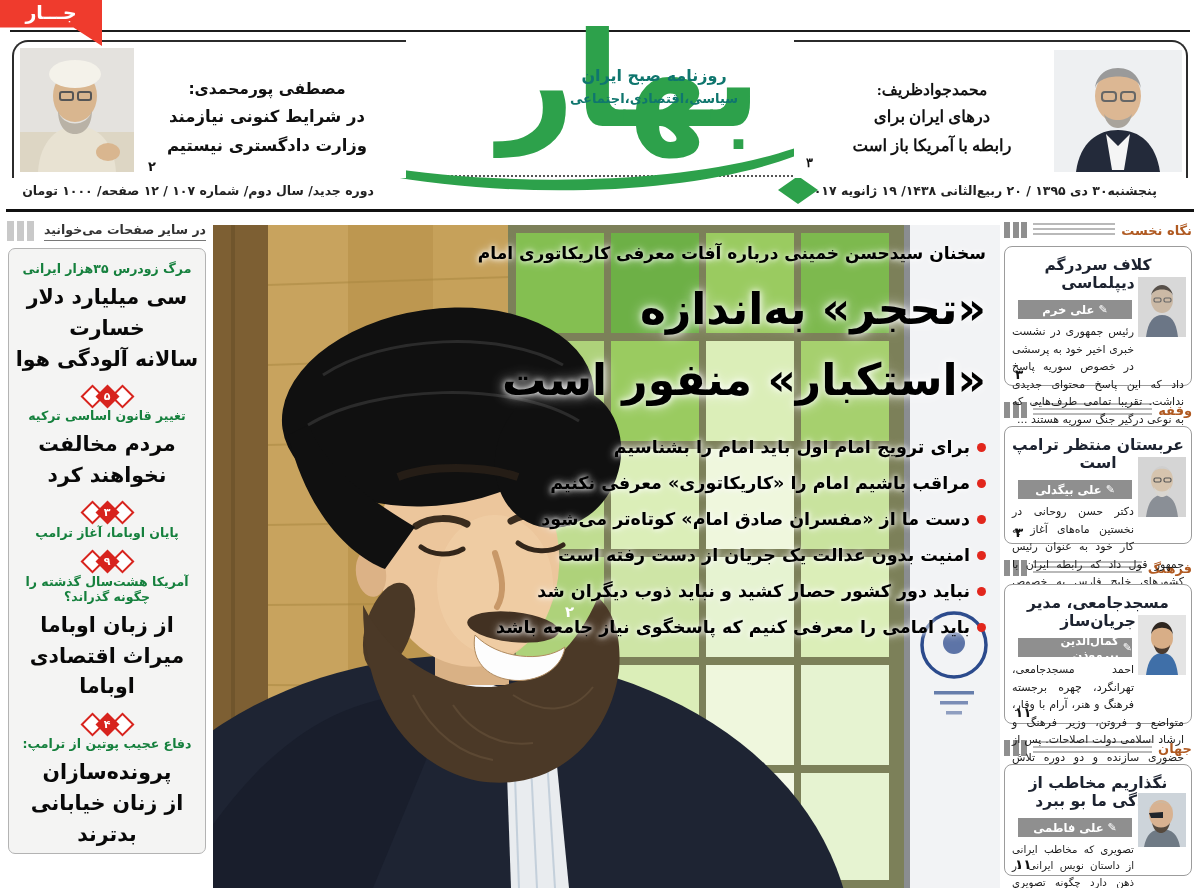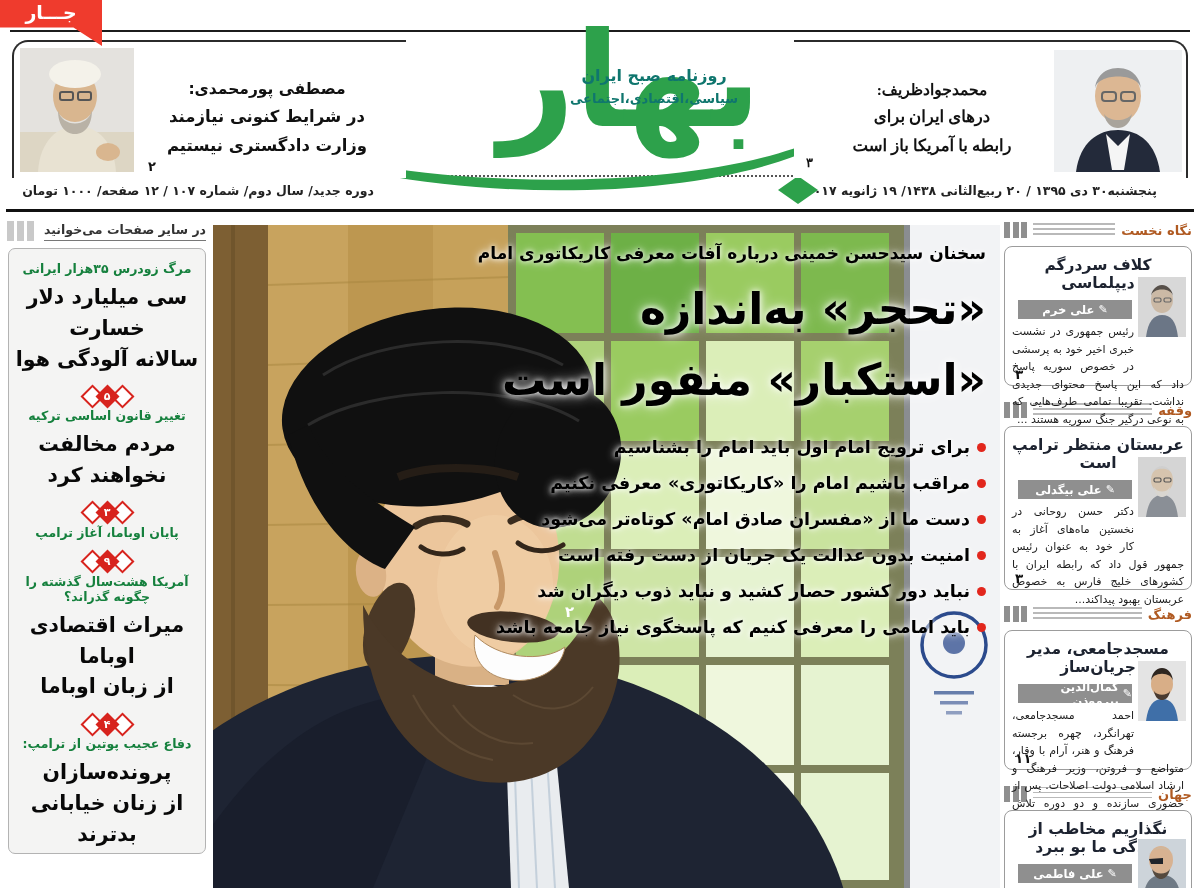--- a/index.html
+++ b/index.html
@@ -212,22 +212,22 @@
             <span class="d solid">
               <b>۹</b>
             </span>
             <span class="d outline"></span>
         </div>
       </div>
 
       <div class="op-item">
         <div class="op-kicker">آمریکا هشت‌سال گذشته را چگونه گذراند؟</div>
         <div class="op-headline">
-          <div>میراث اقتصادی اوباما</div>
-            <div>از زبان اوباما</div>
+          <div>از زبان اوباما</div>
+            <div>میراث اقتصادی اوباما</div>
         </div>
         <div class="diamonds">
           <span class="d outline"></span>
             <span class="d solid">
               <b>۴</b>
             </span>
             <span class="d outline"></span>
         </div>
       </div>
 
@@ -398,21 +398,21 @@
 
     <div class="sec-head">
       <span class="sec-title">وقفه</span>
       <span class="sec-lines"></span>
       <span class="sec-bars">
           <i></i>
           <i></i>
           <i></i>
         </span>
     </div>
-    <div class="sec-box" style="height:164px;">
+    <div class="sec-box" style="height:118px;">
       <div class="sec-headline">عربستان منتظر ترامپ است</div>
       <div class="author-bar">
         <span class="pen">✎</span>
         <span>علی بیگدلی</span>
       </div>
       <div class="portrait sec-photo" style="top:30px;">
         <svg viewBox="0 0 48 60">
             <rect width="48" height="60" fill="#d5d5d5"></rect>
           <path d="M8,60 C10,44 16,38 24,38 C33,38 38,44 40,60 Z" fill="#8a8f96"></path>
           <ellipse cx="24" cy="23" rx="11" ry="13" fill="#d6c4ae"></ellipse>

